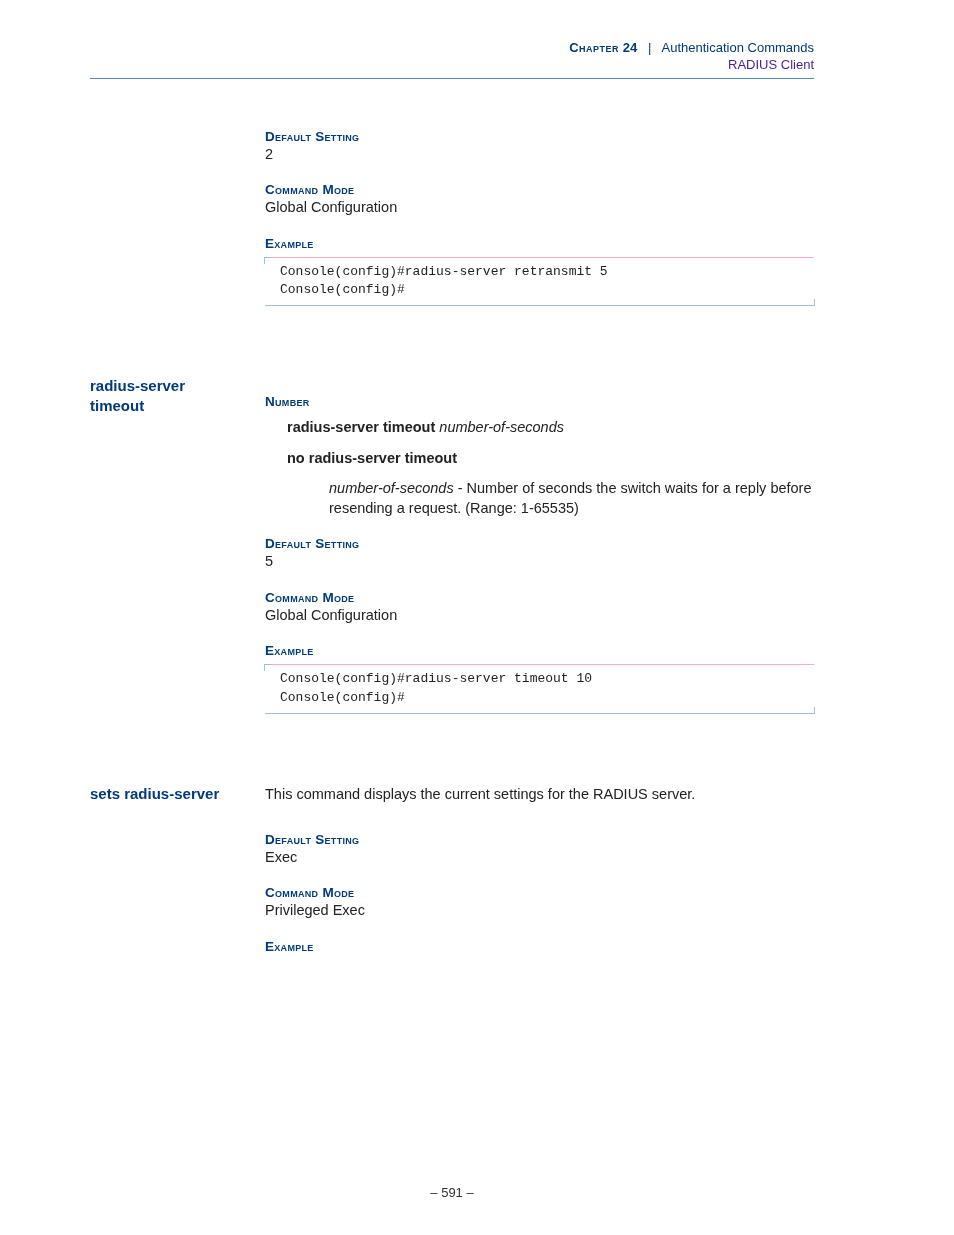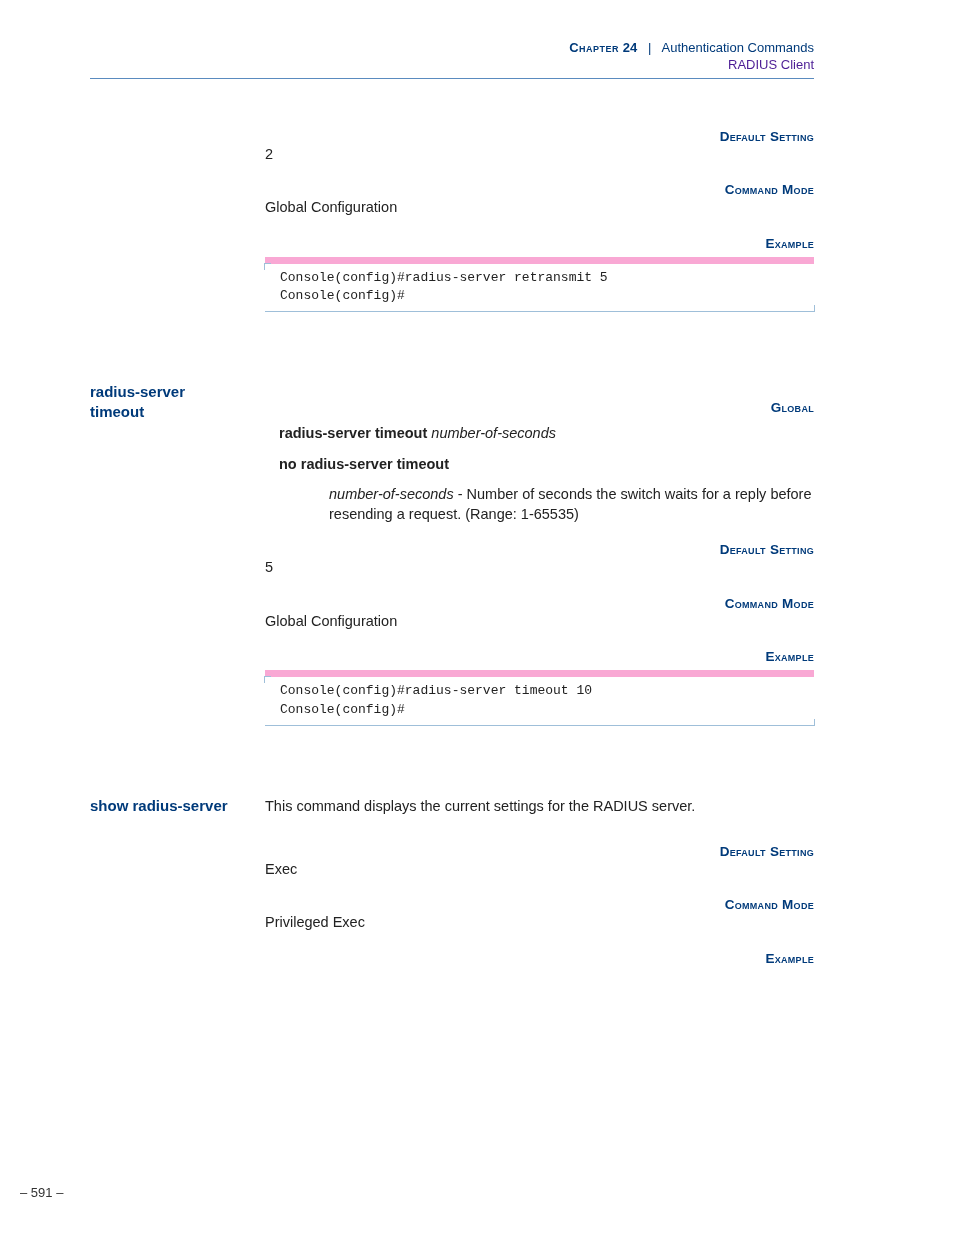--- a/index.html
+++ b/index.html
@@ -64,42 +64,41 @@
   .right-col {
     flex: 1;
   }
   .section-label {
     font-variant: small-caps;
     font-weight: bold;
     color: #003a7a;
     font-size: 13.5px;
     letter-spacing: 0.3px;
     margin-top: 18px;
-    text-align: right;
   }
   .section-label.first {
     margin-top: 0;
   }
   .body-text {
     font-size: 14.5px;
     line-height: 1.4;
     color: #222;
   }
   .indent {
-    margin-left: 14px;
+    margin-left: 22px;
     margin-top: 8px;
   }
   .syntax-bold {
     font-weight: bold;
   }
   .syntax-italic {
     font-style: italic;
   }
   .example-box {
-    border-top: 7px solid #f9a8d4;
+    border-top: 1px solid #f9a8d4;
     border-bottom: 1px solid #9fbfd9;
     padding: 5px 15px;
     margin-top: 6px;
     font-family: "Courier New", Courier, monospace;
     font-size: 13px;
     white-space: pre;
     line-height: 1.45;
     color: #222;
     position: relative;
   }
@@ -120,28 +119,27 @@
   .example-box::after {
     border-left: none;
     border-top: none;
     bottom: -1px;
     right: -1px;
   }
   .no-bold {
     font-weight: bold;
   }
   .page-num {
-    text-align: left;
+    text-align: center;
     font-size: 13px;
     color: #333;
     position: absolute;
     bottom: 35px;
     left: 0;
     right: 0;
-    margin-left: 20px;
   }
   .section-gap-large {
     height: 50px;
   }
 </style>
 </head>
 <body>
 
 <div class="page">
 
@@ -173,21 +171,21 @@
 
   <div class="section-gap-large"></div>
 
   <div class="content-block">
     <div class="left-col">
       <div class="cmd-name">radius-server</div>
       <div class="cmd-name">timeout</div>
     </div>
     <div class="right-col">
 
-      <div class="section-label">Global</div>
+      <div class="section-label">Number</div>
       <div class="body-text indent">
         <span class="syntax-bold">radius-server timeout</span>
         <span class="syntax-italic">number-of-seconds</span>
       </div>
       <div class="body-text indent syntax-bold" style="margin-top:10px;">no radius-server timeout</div>
       <div class="body-text indent" style="margin-left:64px; margin-top:10px;">
         <span class="syntax-italic">number-of-seconds</span><span> - Number of seconds the switch waits for a reply before resending a request. (Range: 1-65535)</span>
       </div>
 
       <div class="section-label">Default Setting</div>
@@ -199,21 +197,21 @@
       <div class="section-label">Example</div>
       <div class="example-box">Console(config)#radius-server timeout 10
 Console(config)#</div>
     </div>
   </div>
 
   <div class="section-gap-large"></div>
 
   <div class="content-block">
     <div class="left-col">
-      <div class="cmd-name">show radius-server</div>
+      <div class="cmd-name">sets radius-server</div>
     </div>
     <div class="right-col">
       <div class="body-text">This command displays the current settings for the RADIUS server.</div>
 
       <div class="section-label" style="margin-top:28px;">Default Setting</div>
       <div class="body-text">Exec</div>
 
       <div class="section-label">Command Mode</div>
       <div class="body-text">Privileged Exec</div>
 

